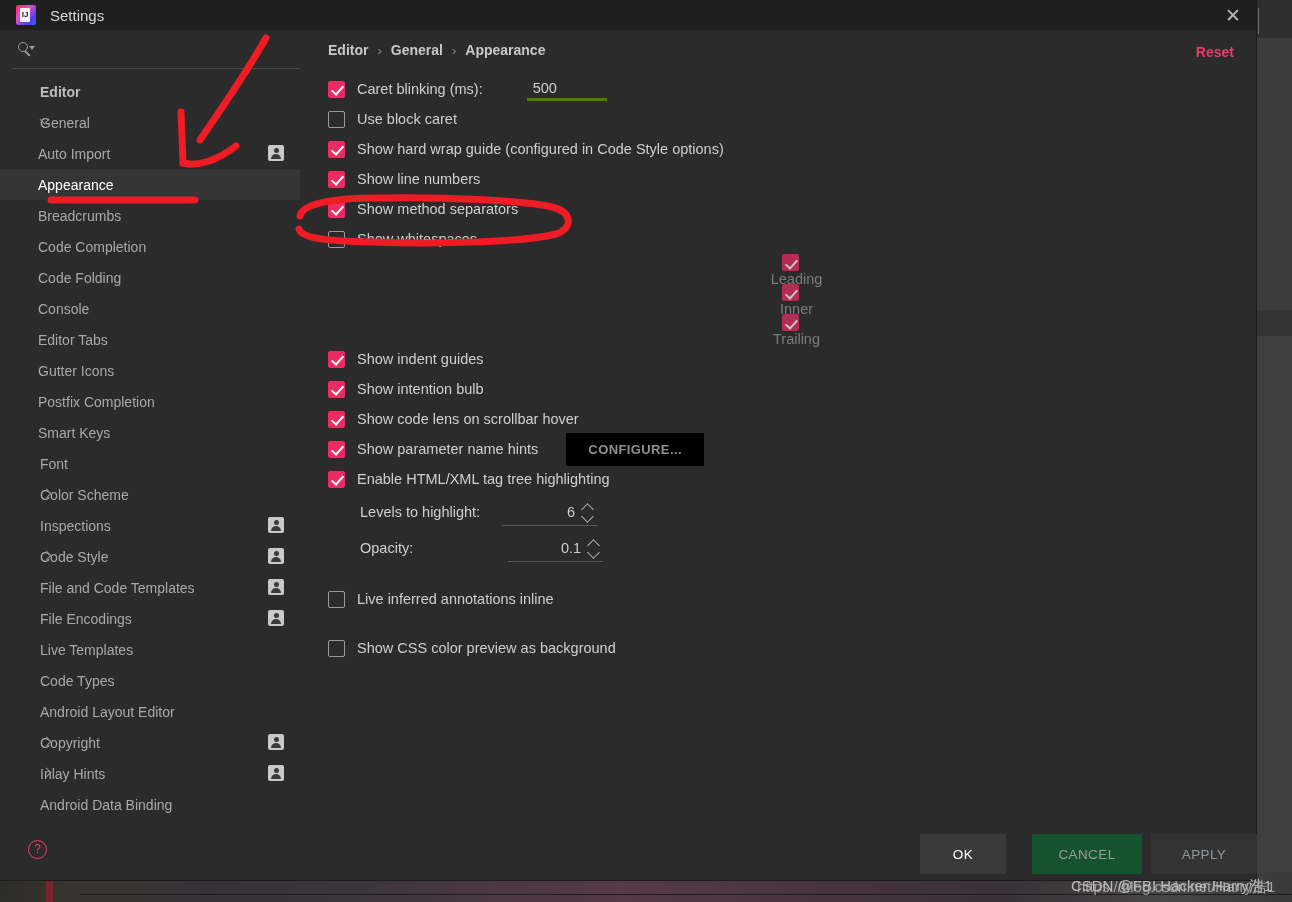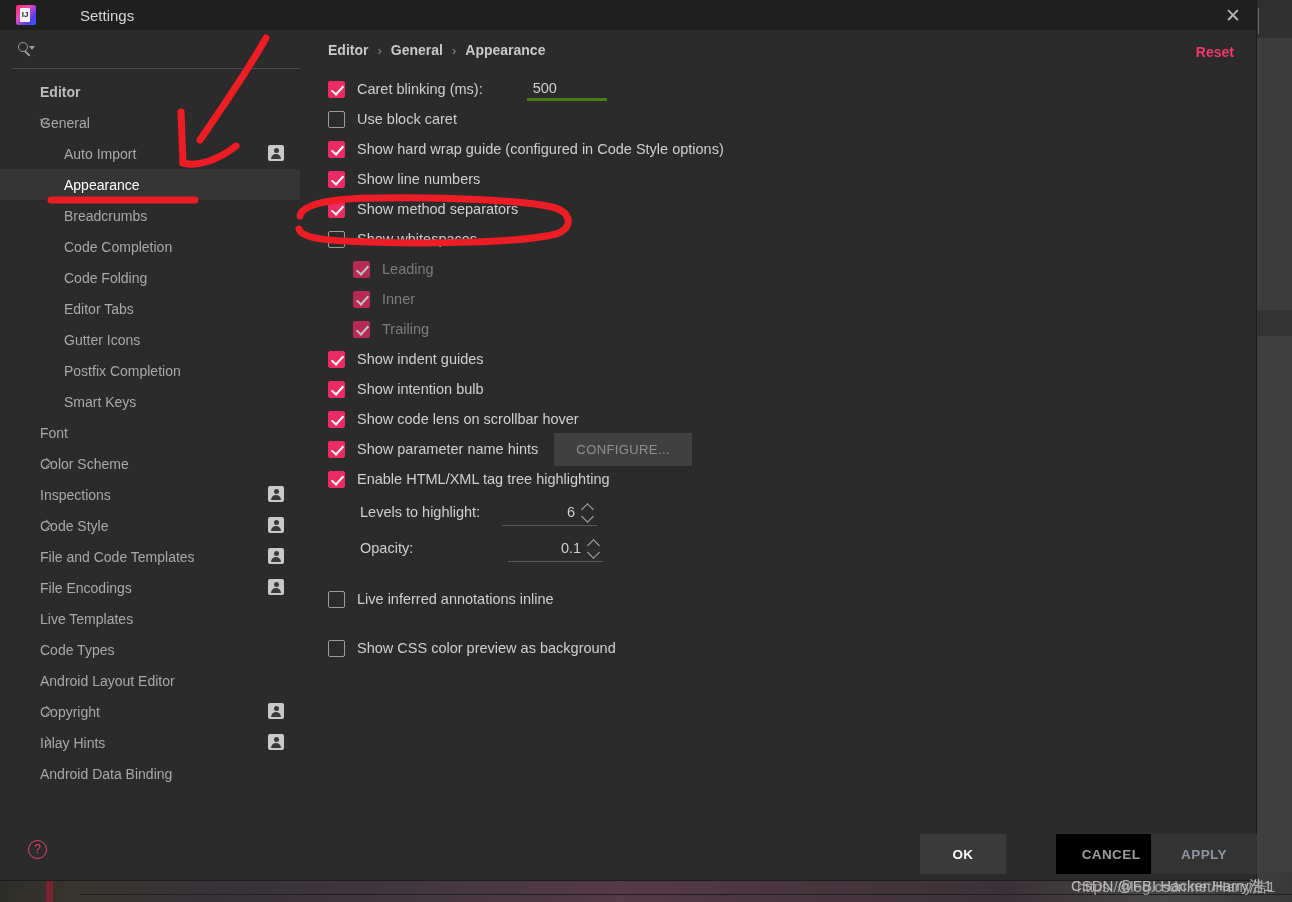--- a/index.html
+++ b/index.html
@@ -53,21 +53,21 @@
     width: 1256px; height: 880px;
     background: #2b2b2b;
     box-shadow: 0 0 0 1px #1c1c1c;
   }
 
   
   #titlebar {
     position: relative;
     height: 30px; width: 100%;
     background: #1f1f1f;
-    display: flex; align-items: center; gap: 30px;
+    display: flex; align-items: center;
   }
   .ij-logo {
     width: 20px; height: 20px; margin-left: 16px; position: relative;
     background: linear-gradient(135deg,#fe2857 0%,#e64cc0 38%,#4f3df5 75%,#2f6bff 100%);
     border-radius: 2px;
   }
   .ij-logo::before {
     content:""; position:absolute; left:4px; top:3px; width:10px; height:14px;
     background:#f4f4f4; border-radius:1px;
   }
@@ -121,21 +121,21 @@
   #search-underline { position:absolute; left:12px; top:38px; width:288px; height:1px; background:#4a4a4a; }
 
   .tree { position:absolute; left:0; top:46px; width:300px; }
   .tree-item {
     position: relative;
     height: 31px; display: flex; align-items: center;
     color: #a9a9a9; font-size: 14px; cursor: pointer;
   }
   .tree-item.level0 { padding-left: 40px; font-weight: bold; color:#bdbdbd; cursor: default;}
   .tree-item.level1 { padding-left: 40px; }
-  .tree-item.level2 { padding-left: 64px; }
+  .tree-item.level2 { padding-left: 38px; }
   .tree-item.selected { background: #353535; color: #ffffff; }
   .chev {
     position:absolute; left:43px; top:11px;
     width:7px; height:7px; border-right:1.6px solid #9a9a9a; border-bottom:1.6px solid #9a9a9a;
     transform: rotate(-45deg);
   }
   .chev.open { transform: rotate(45deg); top:9px; left:41px; }
   .user-badge {
     position: absolute; right: 16px; top: 7px;
     width: 16px; height: 16px; background: #c9c9c9; border-radius: 2px;
@@ -189,34 +189,34 @@
   .cb.on::after {
     content:""; position:absolute; left:5px; top:1.5px;
     width:5px; height:10px;
     border-right:2.2px solid #fff; border-bottom:2.2px solid #fff;
     transform: rotate(42deg);
   }
   .cb.disabled { opacity:.72; }
   .opt-label {
     margin-left:12px; color:#cfcfcf; font-size:14.5px; cursor:default;
   }
-  .opt.sub { padding-left: 25px; }
+  .opt.sub { padding-left: 25px; flex-direction: column; }
   .opt.sub .opt-label { color:#7c7c7c; }
   #caret-value {
     margin-left: 44px; width: 80px; height: 24px;
     background: transparent; border:none; outline:none;
     border-bottom:3px solid #4d7c0f;
     color:#cfcfcf; font-size:14.5px; padding-left:6px;
     font-family:"Liberation Sans", sans-serif;
   }
 
   #configure-btn {
-    margin-left: 16px;
-    background:#404040; border:none;
-    color:#8f8f8f; font-size:13px; font-weight:normal; letter-spacing:.4px;
+    margin-left: 28px;
+    background:#000000; border:none;
+    color:#8f8f8f; font-size:13px; font-weight:bold; letter-spacing:.4px;
     padding: 9px 22px; cursor:pointer;
     font-family:"Liberation Sans", sans-serif;
   }
 
   .spin-row { display:flex; align-items:center; height:36px; }
   .spin-label { color:#cfcfcf; font-size:14.5px; margin-left:32px; }
   .spinner {
     position:relative; width:95px; height:27px;
     border-bottom:1px solid #5a5a5a;
     display:flex; align-items:center; justify-content:flex-end;
@@ -240,24 +240,24 @@
   }
   #help-icon {
     position:absolute; left:28px; top:12px;
     width:19px; height:19px; border-radius:50%;
     border:1.6px solid #e8406c; color:#e8406c;
     font-size:12px; line-height:16px; text-align:center; cursor:pointer;
   }
   .dlg-btn {
     position:absolute; top:6px; height:40px;
     border:none; font-family:"Liberation Sans", sans-serif;
-    font-size:13.5px; font-weight:bold; letter-spacing:.4px; cursor:pointer;
+    font-size:13.5px; font-weight:normal; letter-spacing:.4px; cursor:pointer;
   }
   #ok-btn { right:250px; width:86px; background:#3a3a3a; color:#ffffff; }
-  #cancel-btn { right:90px; width:110px; background:#000000; color:#9c9c9c; }
+  #cancel-btn { right:114px; width:110px; background:#14532d; color:#9c9c9c; }
   #apply-btn { right:-1px; width:106px; background:#333333; color:#8f96a0; }
 
   
   #ink { position:absolute; inset:0; pointer-events:none; }
 
   
   #watermark {
     position:absolute; right:20px; bottom:6px;
     color:#cfcfcf; font-size:15px; opacity:.85;
     white-space:nowrap;
@@ -326,20 +326,23 @@
           <div class="tree-item level2">
             <span>Breadcrumbs</span>
           </div>
           <div class="tree-item level2">
             <span>Code Completion</span>
           </div>
           <div class="tree-item level2">
             <span>Code Folding</span>
           </div>
           <div class="tree-item level2">
+            <span>Console</span>
+          </div>
+          <div class="tree-item level2">
             <span>Editor Tabs</span>
           </div>
           <div class="tree-item level2">
             <span>Gutter Icons</span>
           </div>
           <div class="tree-item level2">
             <span>Postfix Completion</span>
           </div>
           <div class="tree-item level2">
             <span>Smart Keys</span>

